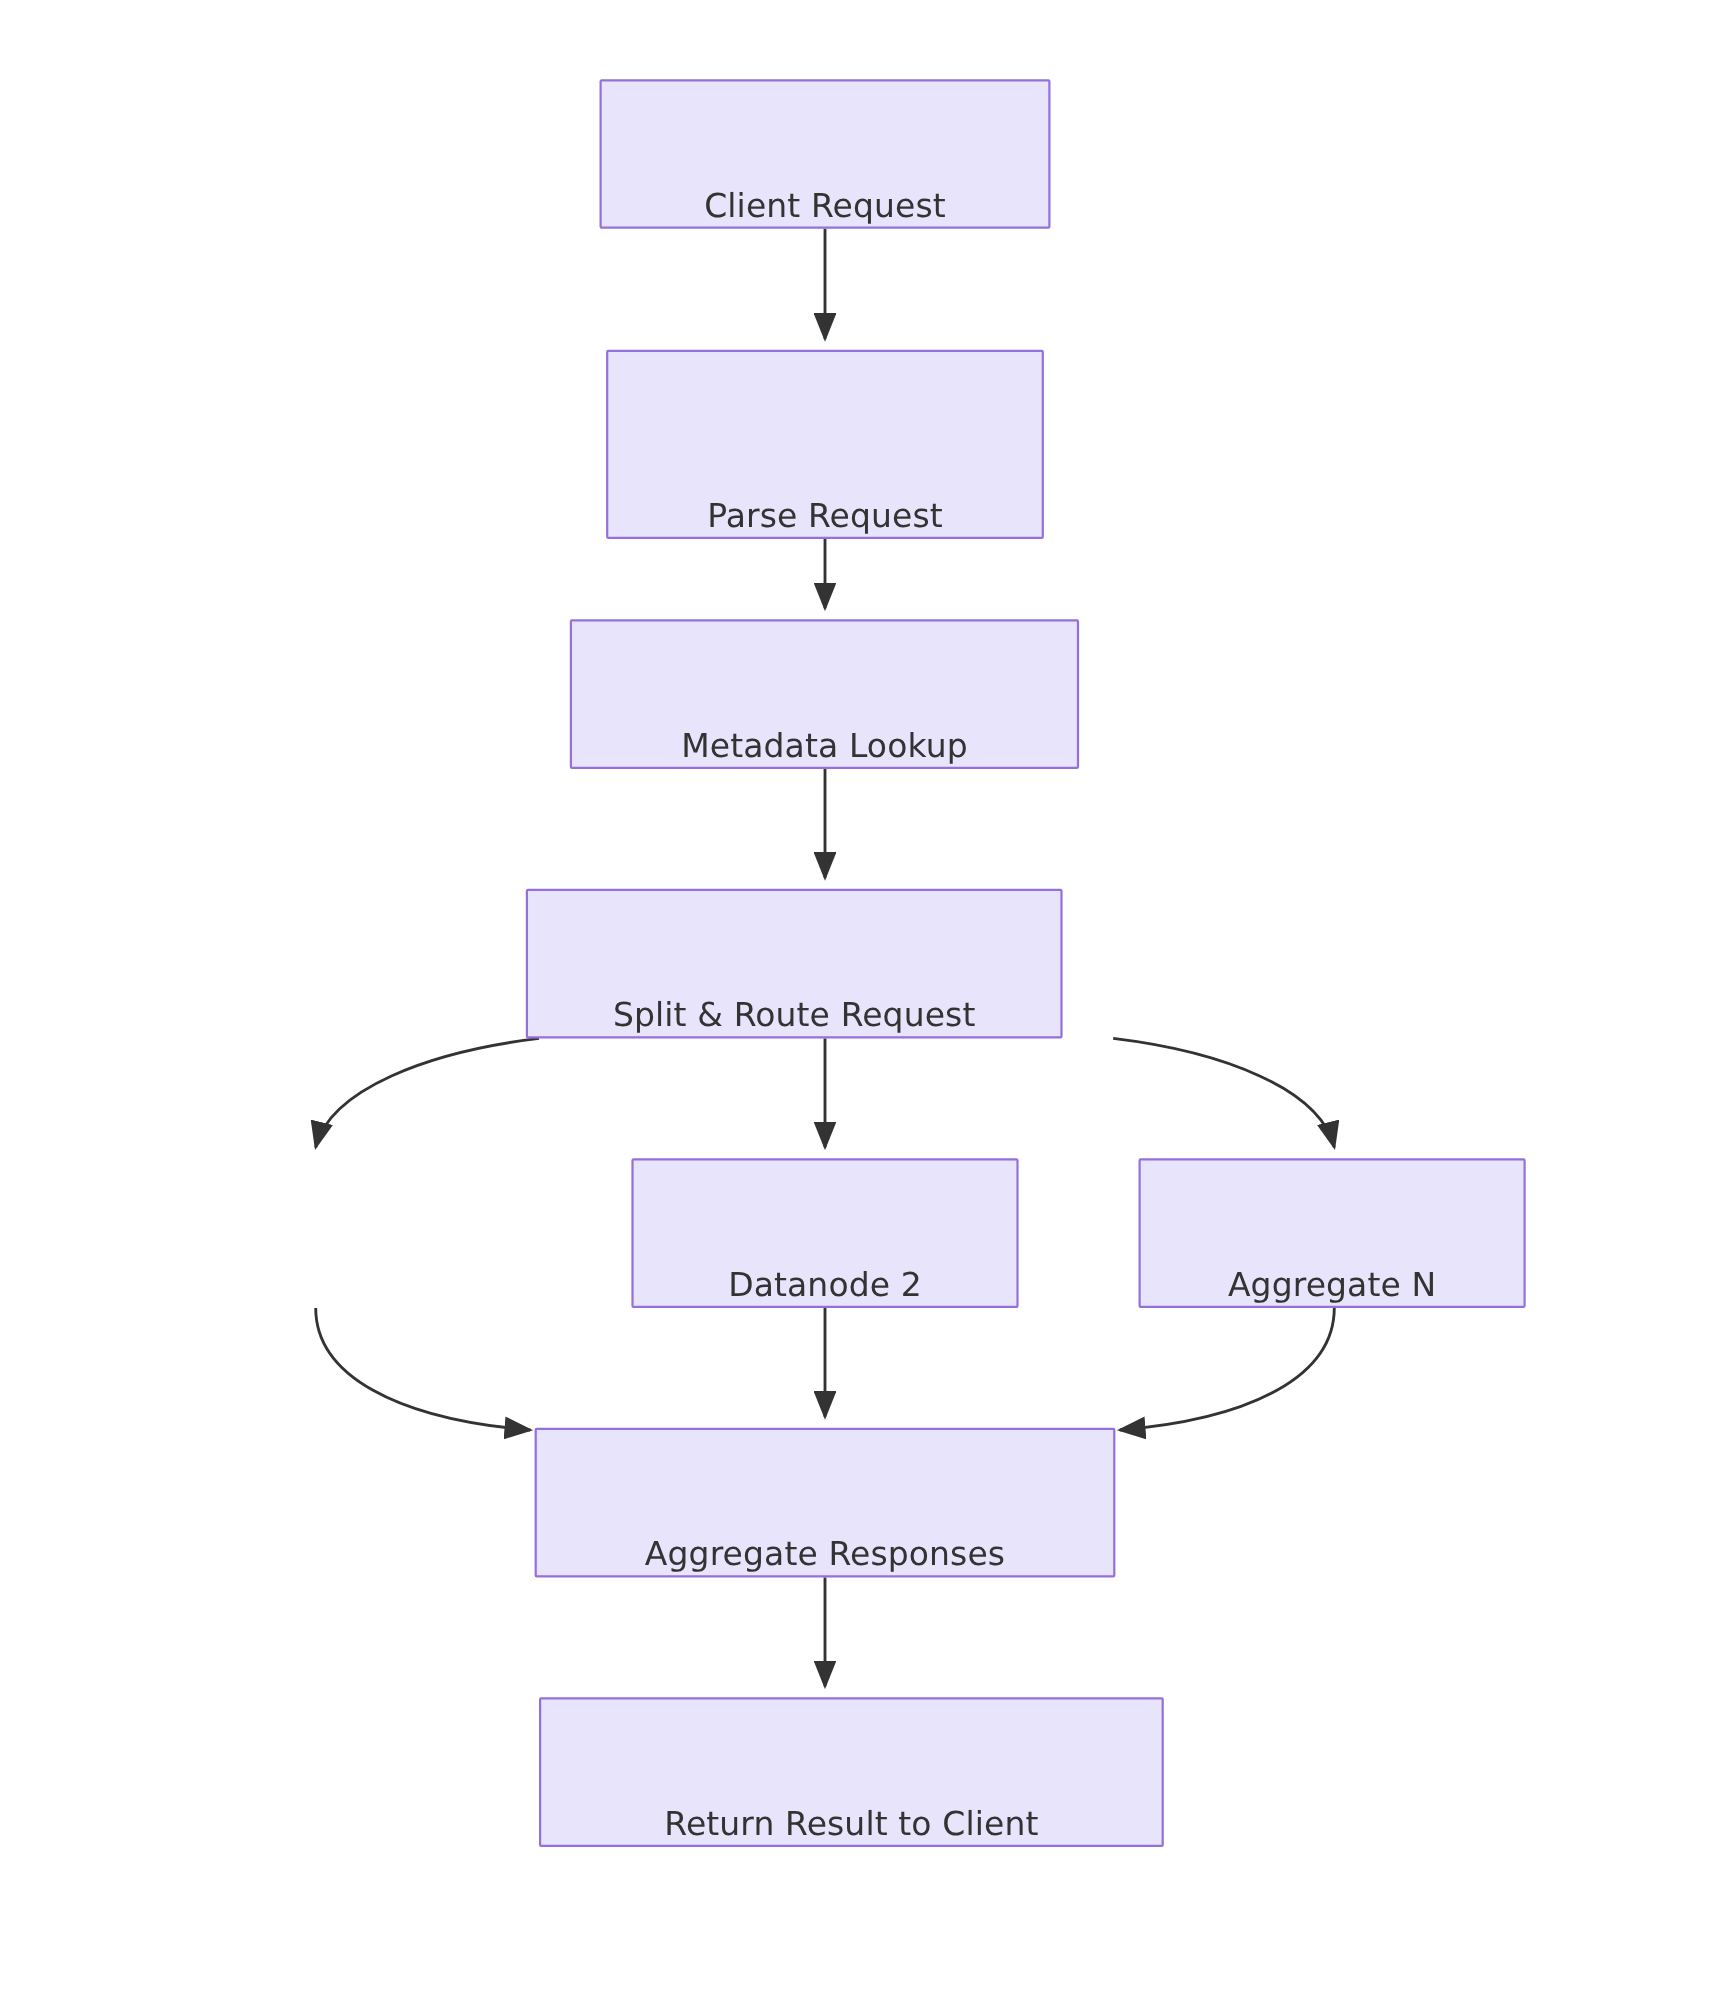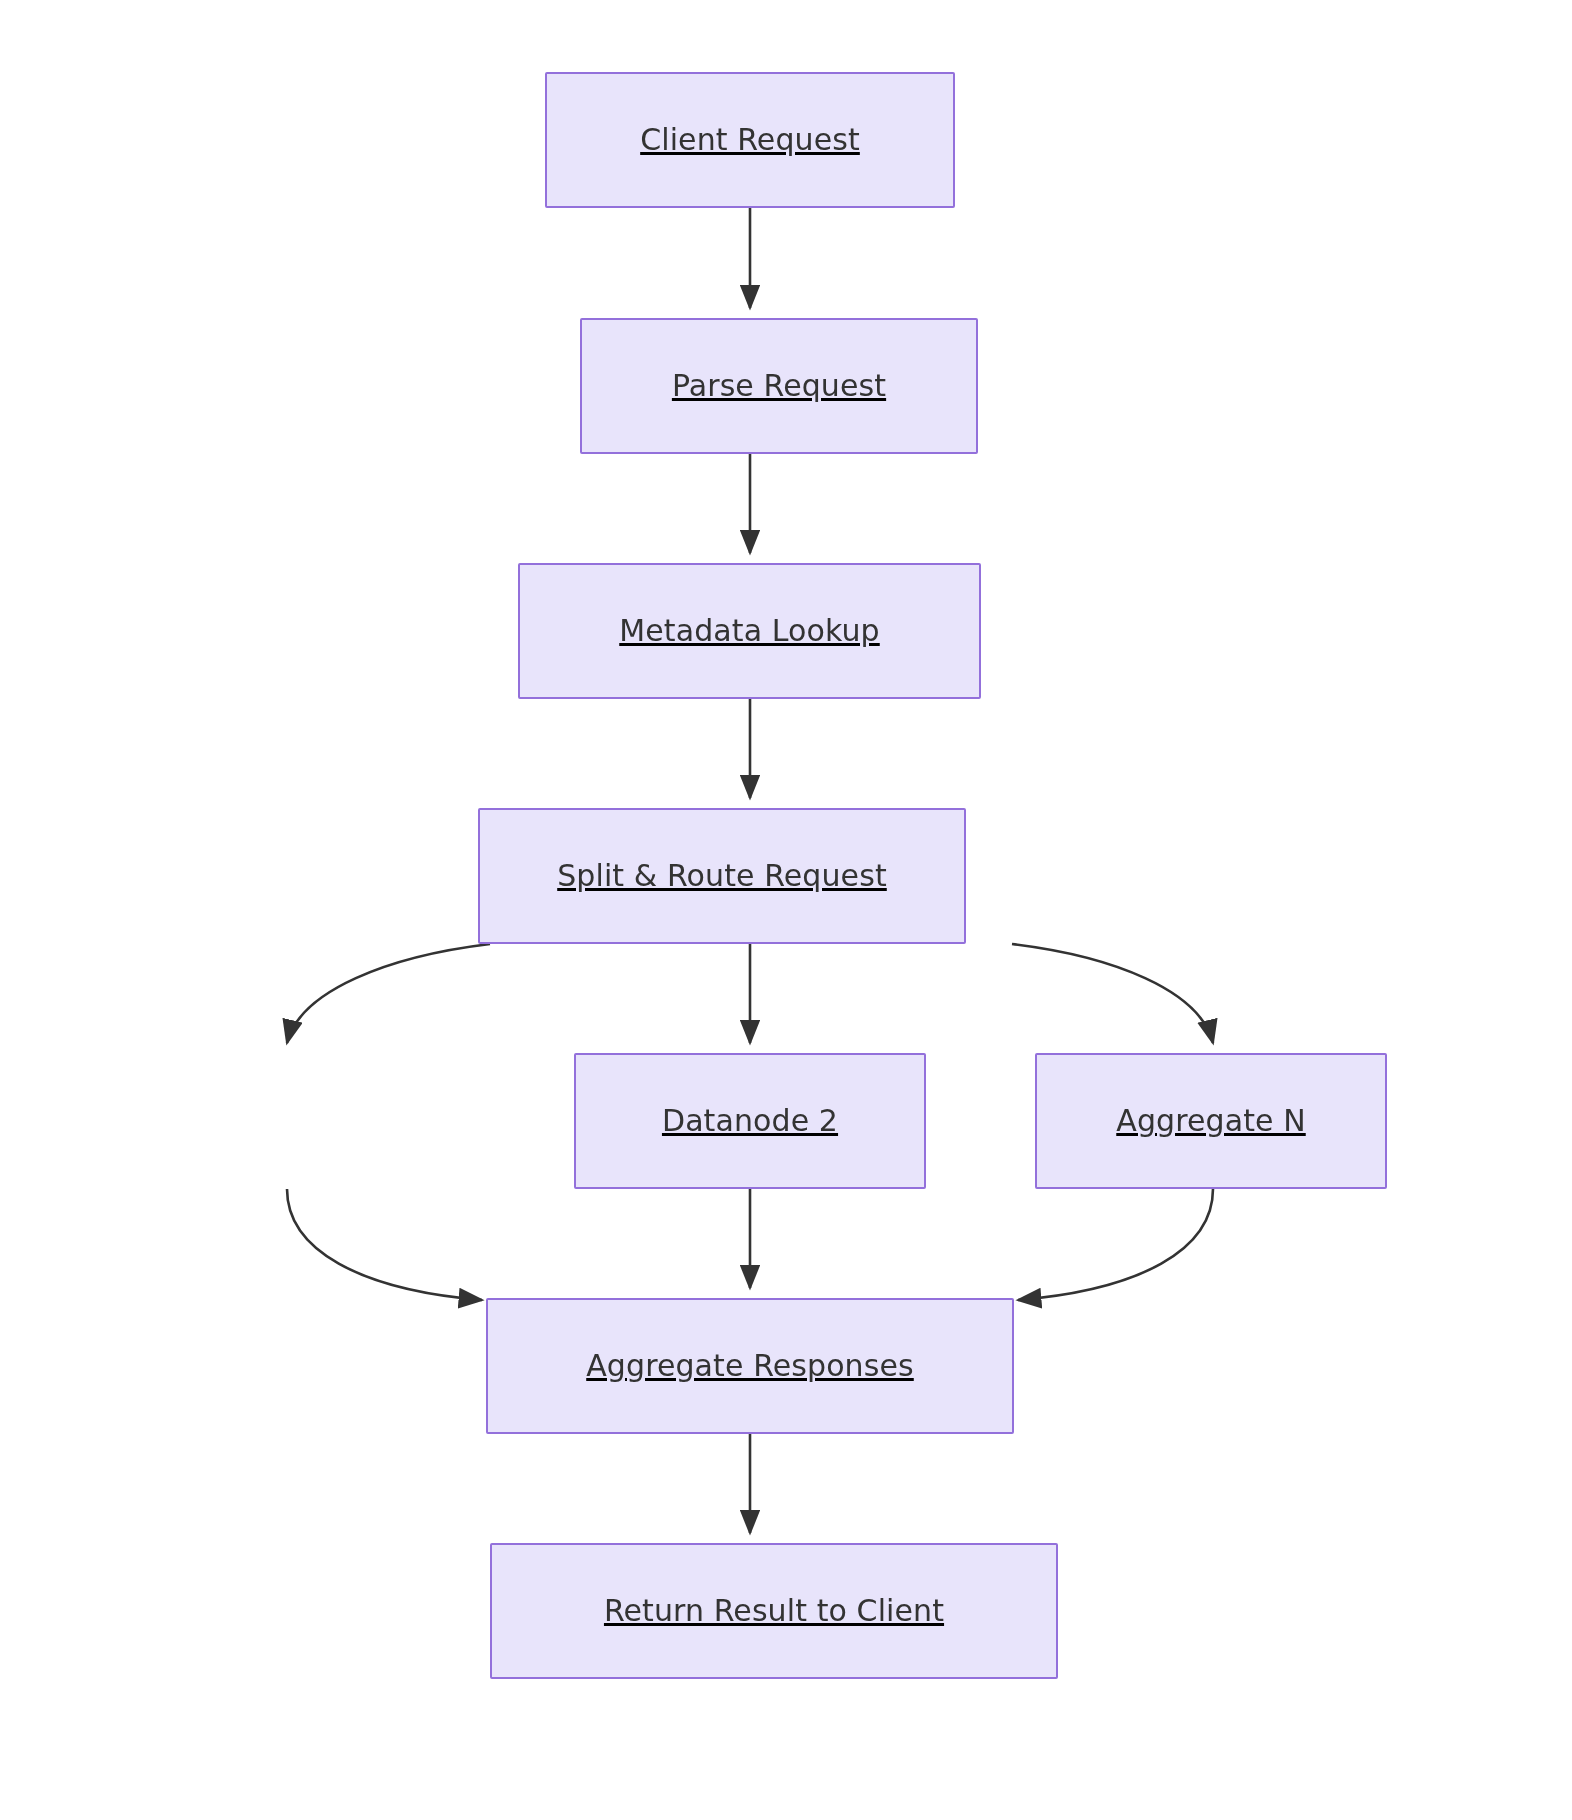--- a/index.html
+++ b/index.html
@@ -33,23 +33,22 @@
     width: 1572px;
     height: 1820px;
   }
   .node {
     position: absolute;
     box-sizing: border-box;
     background: #e8e4fb;
     border: 2px solid #9370db;
     border-radius: 2px;
     display: flex;
-    align-items: center;
+    align-items: flex-end;
     justify-content: center;
-    text-decoration: underline;
   }
   .node-label {
     font-family: "DejaVu Sans", sans-serif;
     font-size: 30px;
     color: #333333;
     line-height: 1.2;
     text-align: center;
     white-space: nowrap;
     letter-spacing: 0.1px;
   }
@@ -86,21 +85,21 @@
 
     <path d="M 750 1434 L 750 1533" fill="none" stroke="#333333" stroke-width="2.6" marker-end="url(#arrowhead)"></path>
   </svg>
 
   <div id="node-layer">
 
     <div class="node" style="left:545px; top:72px; width:410px; height:136px;">
       <span class="node-label">Client Request</span>
     </div>
 
-    <div class="node" style="left:580px; top:318px; width:398px; height:136px;">
+    <div class="node" style="left:551px; top:318px; width:398px; height:172px;">
       <span class="node-label">Parse Request</span>
     </div>
 
     <div class="node" style="left:518px; top:563px; width:463px; height:136px;">
       <span class="node-label">Metadata Lookup</span>
     </div>
 
     <div class="node" style="left:478px; top:808px; width:488px; height:136px;">
       <span class="node-label">Split &amp; Route Request</span>
     </div>

